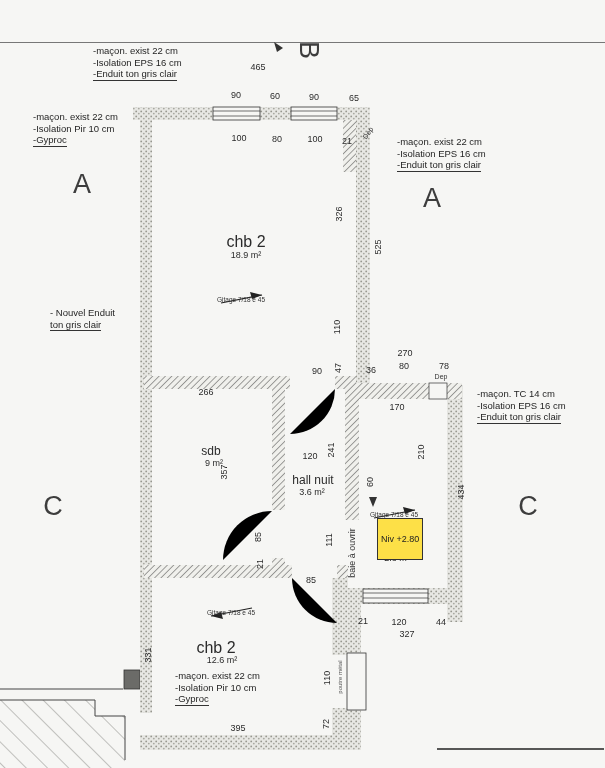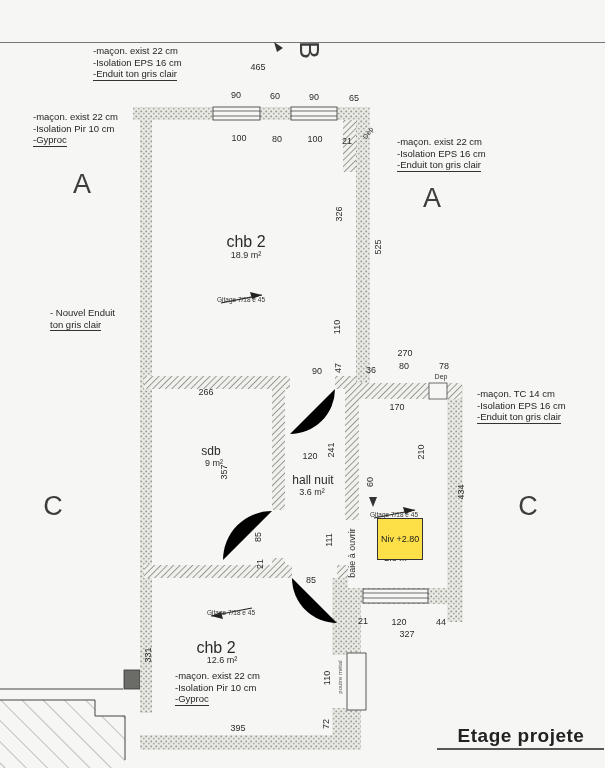--- a/index.html
+++ b/index.html
@@ -353,21 +353,20 @@
 <div class="t vtext-sm rot" style="left:340px;top:677px">poutre métal</div>
 <div class="t tiny" style="left:441px;top:376px">Dep</div>
 <div class="t tiny depr" style="left:368px;top:133px">Dep</div>
 
 <div class="t marker-letter" style="left:82px;top:184px">A</div>
 <div class="t marker-letter" style="left:432px;top:198px">A</div>
 <div class="t marker-letter rot90" style="left:308px;top:50px">B</div>
 <div class="t marker-letter" style="left:53px;top:506px">C</div>
 <div class="t marker-letter" style="left:528px;top:506px">C</div>
 
-<div class="t title" style="left:521px;top:736px">Etage projete</div>
 
 <div class="t dim" style="left:258px;top:67px">465</div>
 <div class="t dim" style="left:236px;top:95px">90</div>
 <div class="t dim" style="left:275px;top:96px">60</div>
 <div class="t dim" style="left:314px;top:97px">90</div>
 <div class="t dim" style="left:354px;top:98px">65</div>
 <div class="t dim" style="left:239px;top:138px">100</div>
 <div class="t dim" style="left:277px;top:139px">80</div>
 <div class="t dim" style="left:315px;top:139px">100</div>
 <div class="t dim" style="left:347px;top:141px">21</div>

